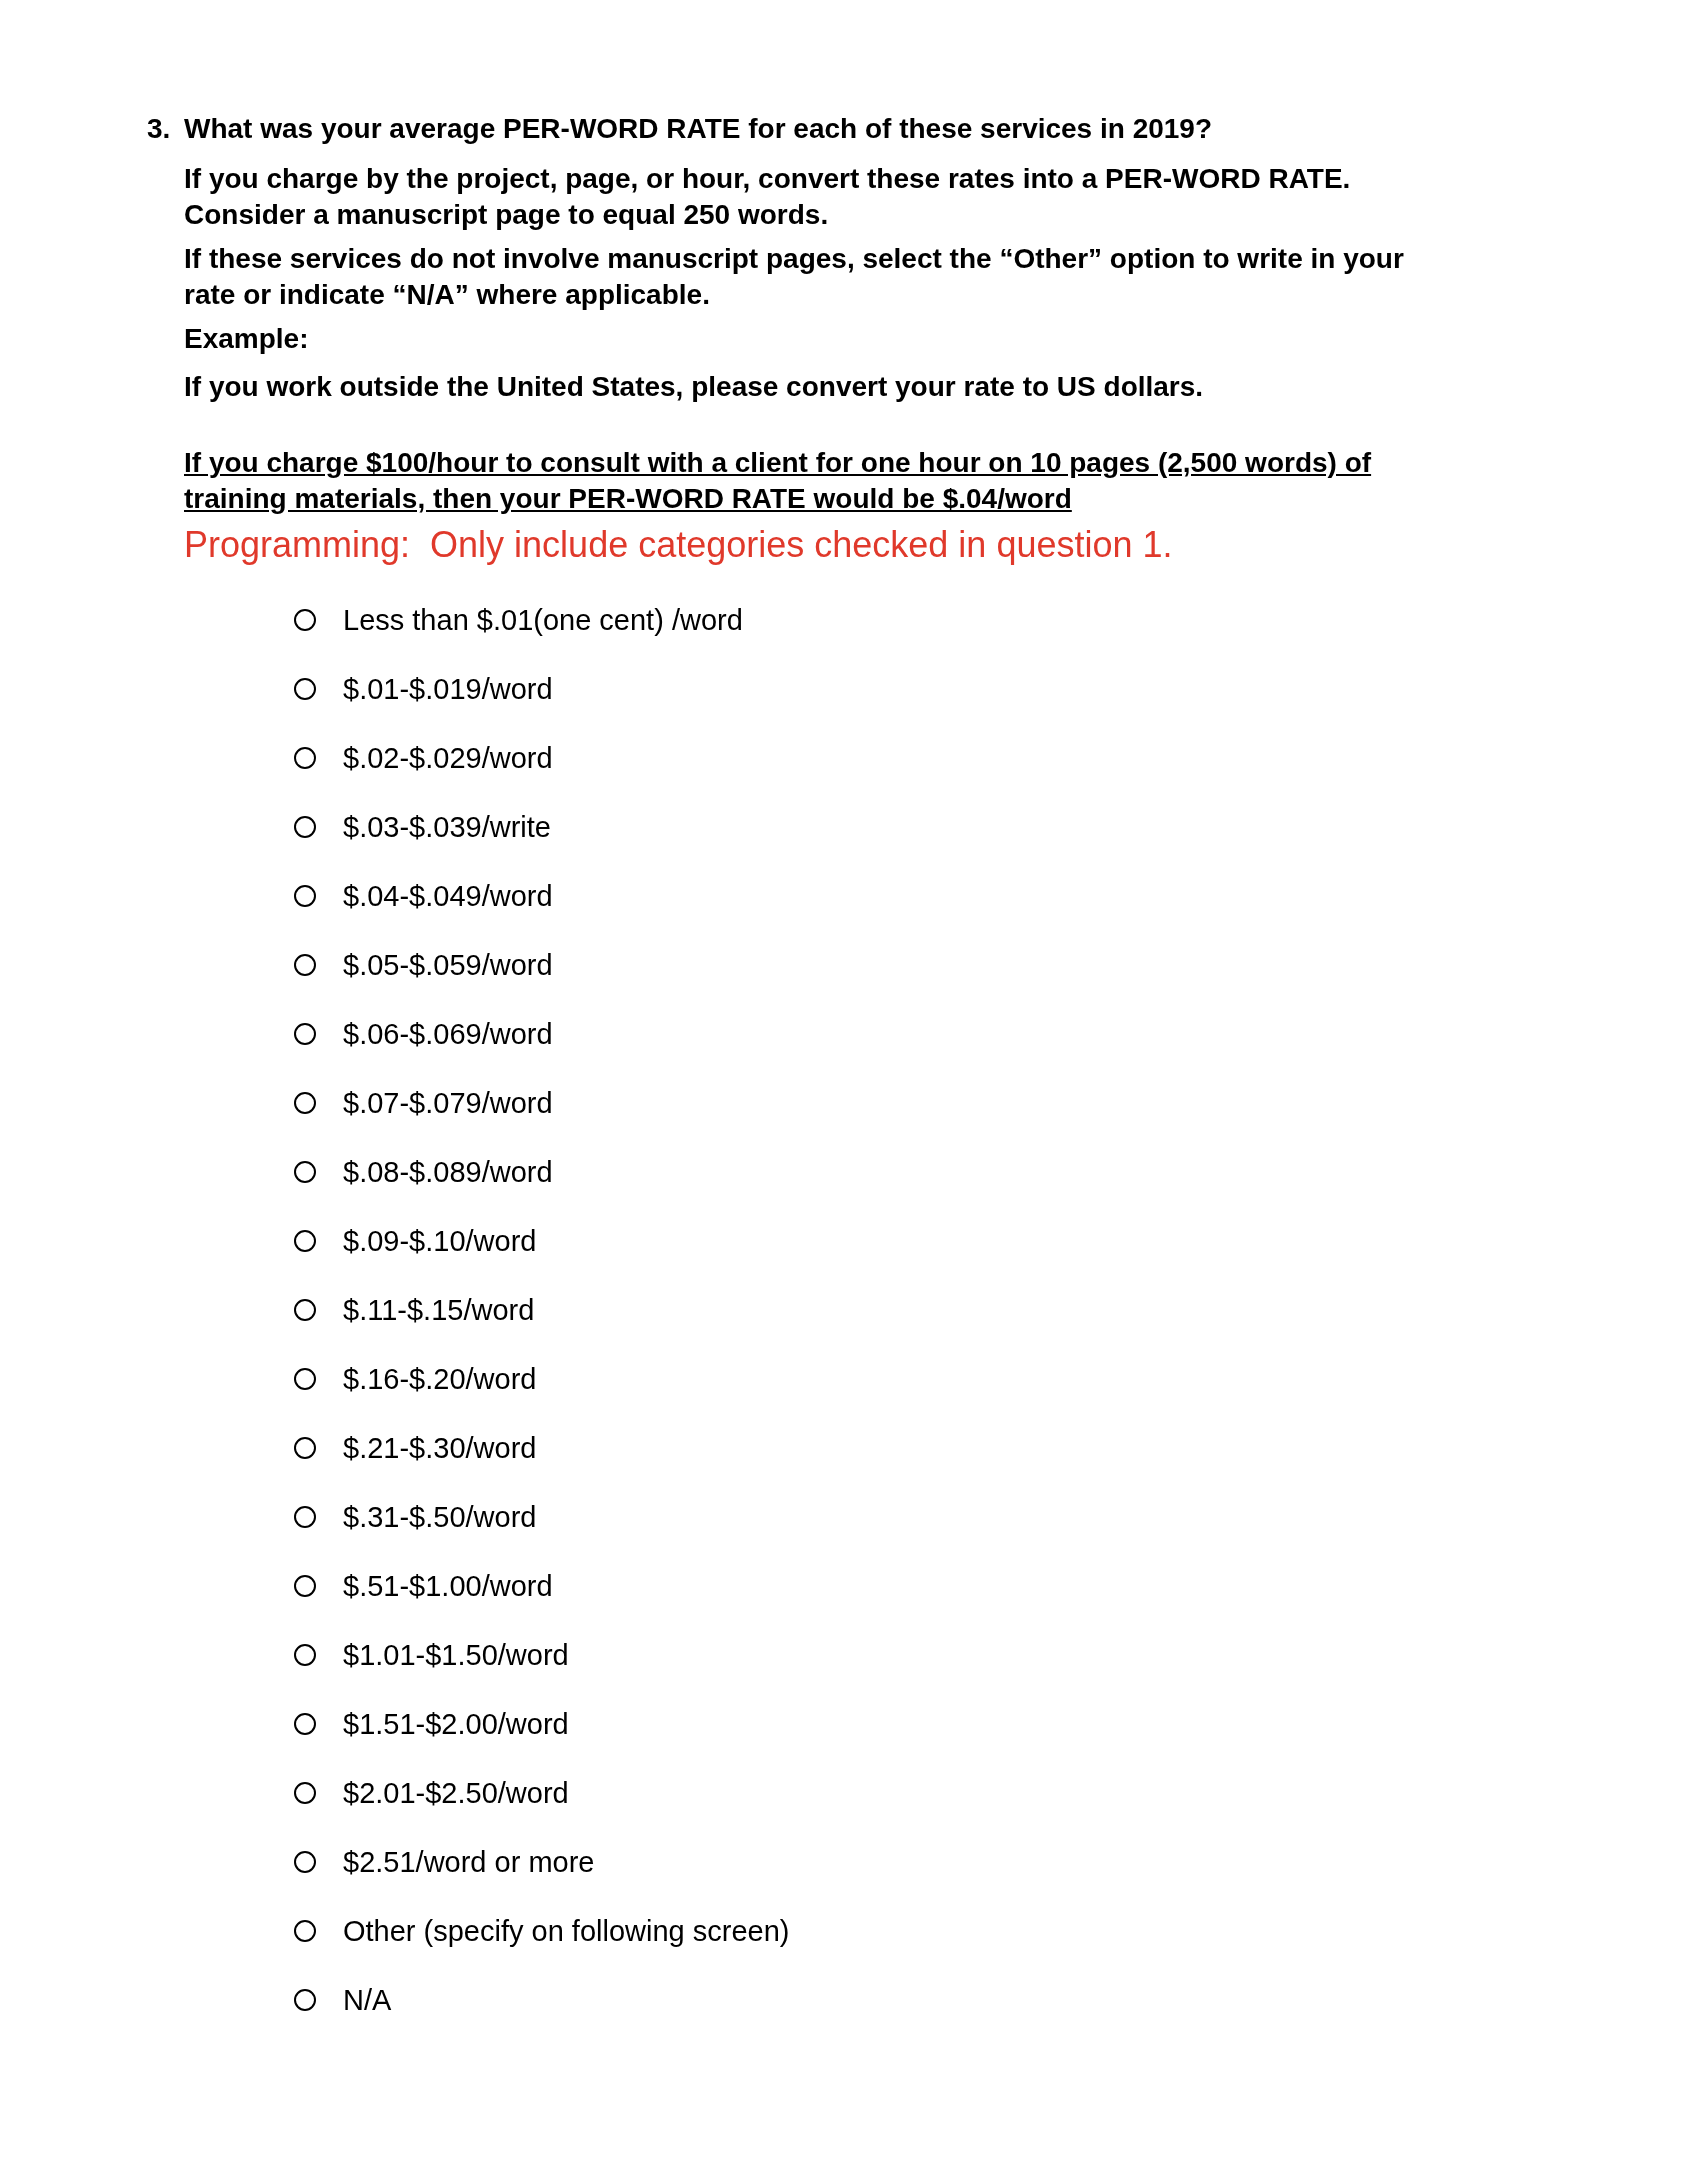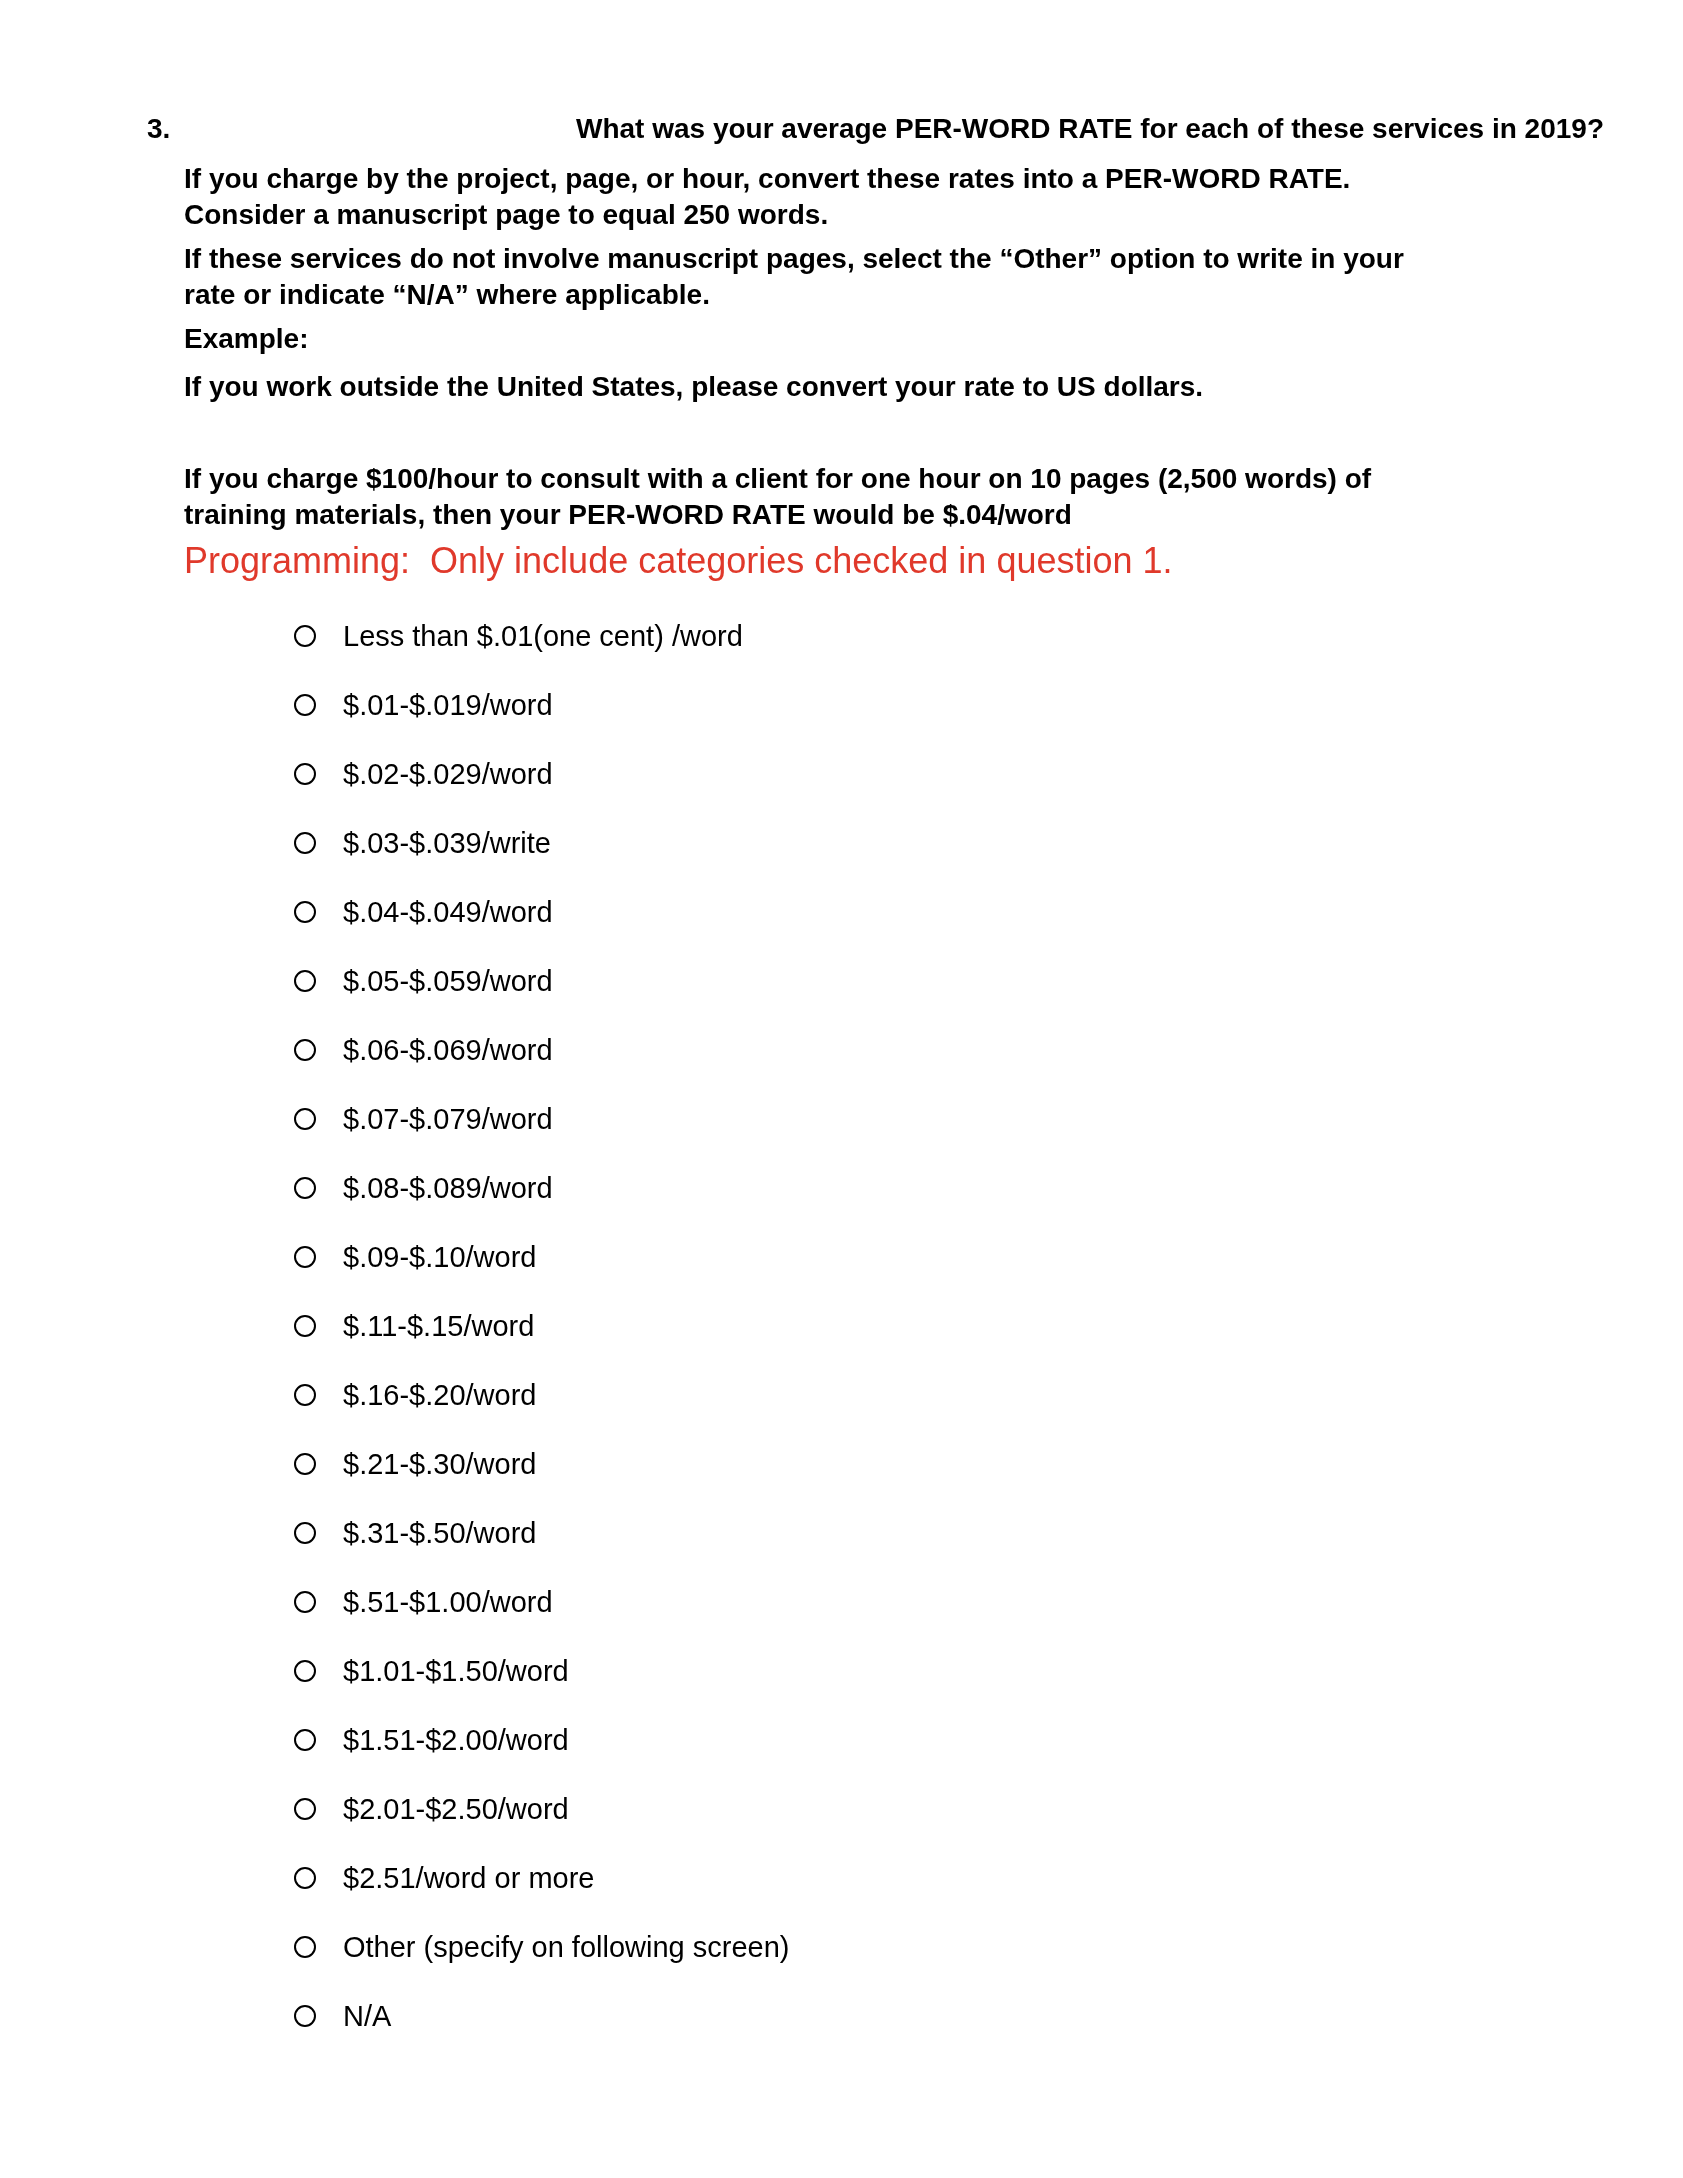--- a/index.html
+++ b/index.html
@@ -24,34 +24,34 @@
     font-weight: 700;
     line-height: 40px;
     margin: 0 0 12px 0;
   }
   .q-number {
     width: 37px;
     flex: 0 0 37px;
   }
   .q-title {
     flex: 1 1 auto;
-    text-align: right;
   }
   .body-block {
     margin: 0 0 8px 37px;
     font-size: 28px;
     font-weight: 700;
     line-height: 36px;
     white-space: pre-line;
   }
   .example-label {
     margin-bottom: 12px;
   }
   .example-para {
-    margin-top: 56px;
+    margin-top: 40px;
+    text-decoration: underline;
   }
   .programming-note {
     margin: 0 0 0 37px;
     font-size: 36px;
     font-weight: 400;
     line-height: 40px;
     white-space: pre-wrap;
   }
   .options {
     list-style: none;

